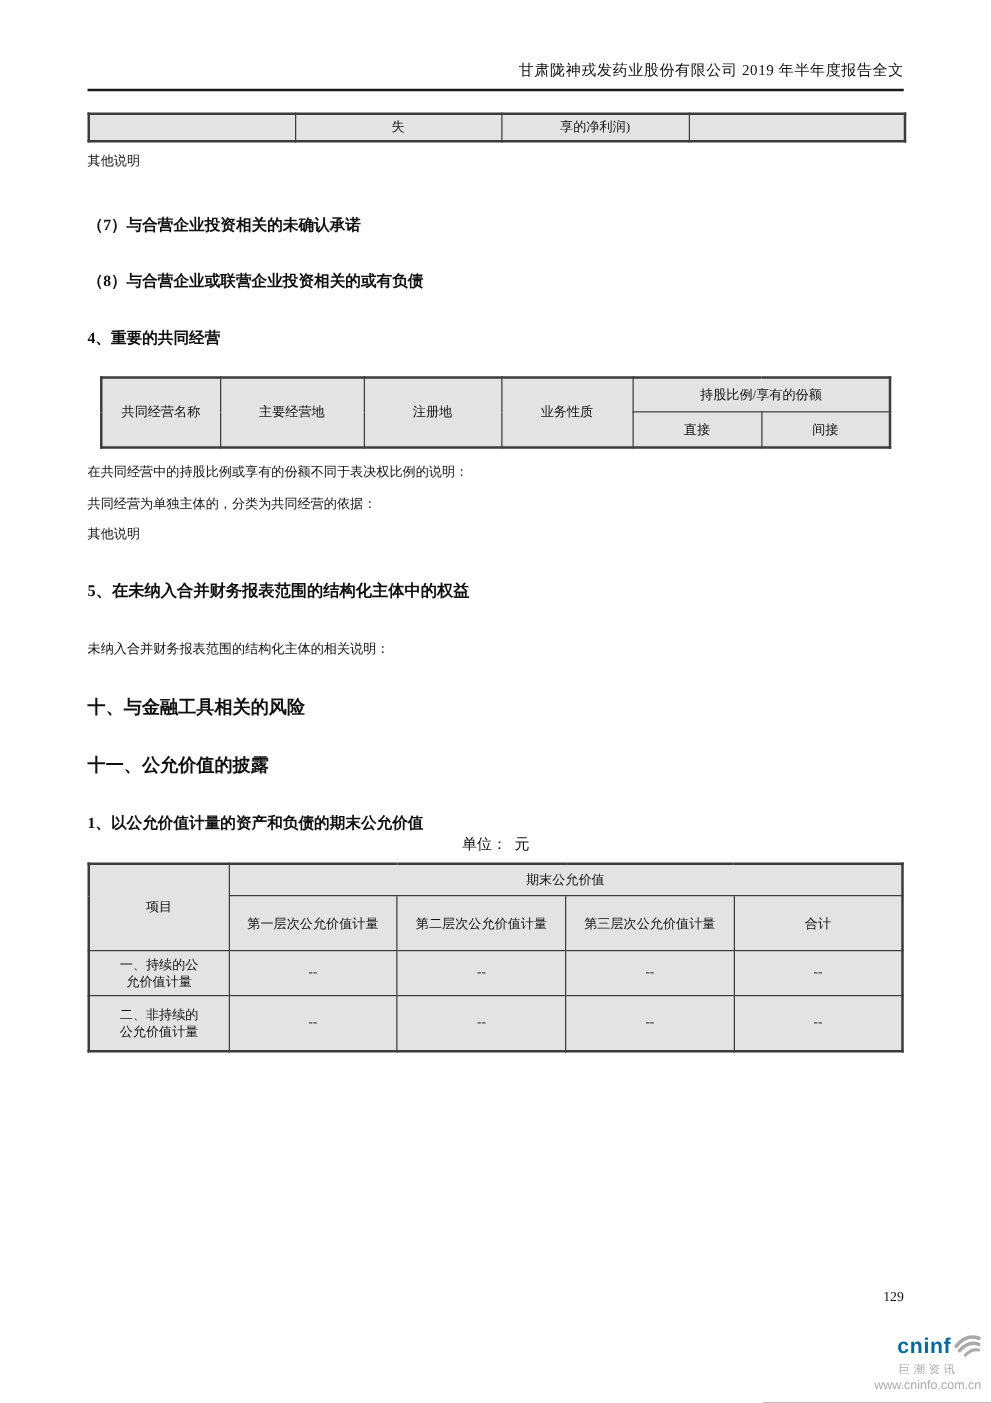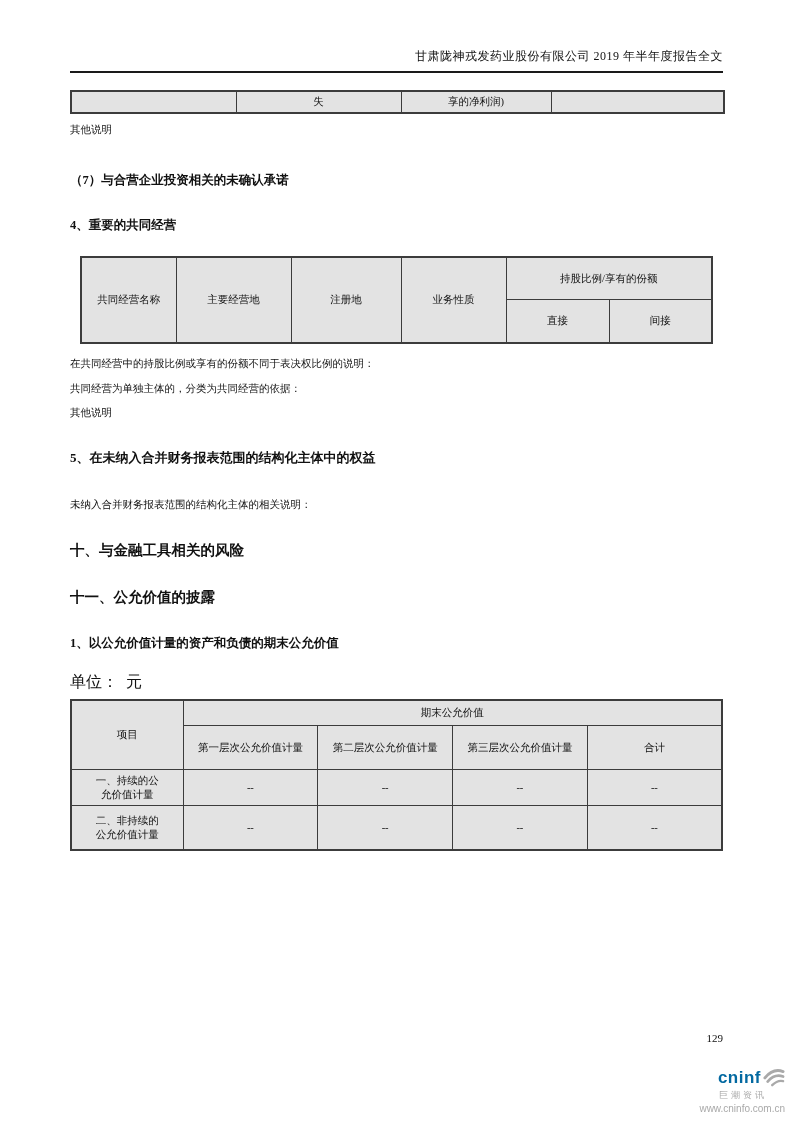--- a/index.html
+++ b/index.html
@@ -45,34 +45,34 @@
 
   .h-sub  { font-size:12.5px; font-weight:bold; }
   .h-mid  { font-size:13px;   font-weight:bold; }
   .h-big  { font-size:14.5px; font-weight:bold; }
 
   .mt-lg { margin-top:34px; }
   .mt-md { margin-top:28px; }
 
   
   .joint-table-wrap { margin-top:22px; padding:0 10px; }
-  .joint-table td { height:43px; }
+  .joint-table td { height:28px; }
   .joint-table .jc1 { width:95px; }
   .joint-table .jc2 { width:115px; }
   .joint-table .jc3 { width:110px; }
   .joint-table .jc4 { width:105px; }
   .joint-table .jc5 { width:103px; }
   .joint-table .jc6 { width:104px; }
 
   .joint-notes { margin-top:12px; }
   .joint-notes .note { margin-top:9px; }
 
   .note-structured { margin-top:30px; }
 
-  .unit-line { margin-top:20px; text-align:left; font-size:16px; white-space:pre; }
+  .unit-line { text-align:center; font-size:12px; white-space:pre; }
 
   
   .fv-table { margin-top:6px; }
   .fv-table .fc1 { width:112px; }
   .fv-table .fc2 { width:148px; }
   .fv-table .fc3 { width:128px; }
   .fv-table .fc4 { width:132px; }
   .fv-table .fc5 { width:133px; }
   .fv-table .group-row td { height:26px; }
   .fv-table .colhead-row td { height:44px; padding:4px 14px; }
@@ -106,20 +106,21 @@
         <td class="c2">失</td>
         <td class="c3">享的净利润)</td>
         <td class="c4"></td>
       </tr>
     </tbody>
       </table>
 
     <div class="note note-top">其他说明</div>
 
     <div class="h-sub mt-lg">（7）与合营企业投资相关的未确认承诺</div>
+    <div class="h-sub mt-md">（8）与合营企业或联营企业投资相关的或有负债</div>
     <div class="h-sub mt-md">4、重要的共同经营</div>
 
     <div class="joint-table-wrap">
       <table class="joint-table boxed">
         <tbody>
             <tr>
           <td class="jc1" rowspan="2">共同经营名称</td>
           <td class="jc2" rowspan="2">主要经营地</td>
           <td class="jc3" rowspan="2">注册地</td>
           <td class="jc4" rowspan="2">业务性质</td>

